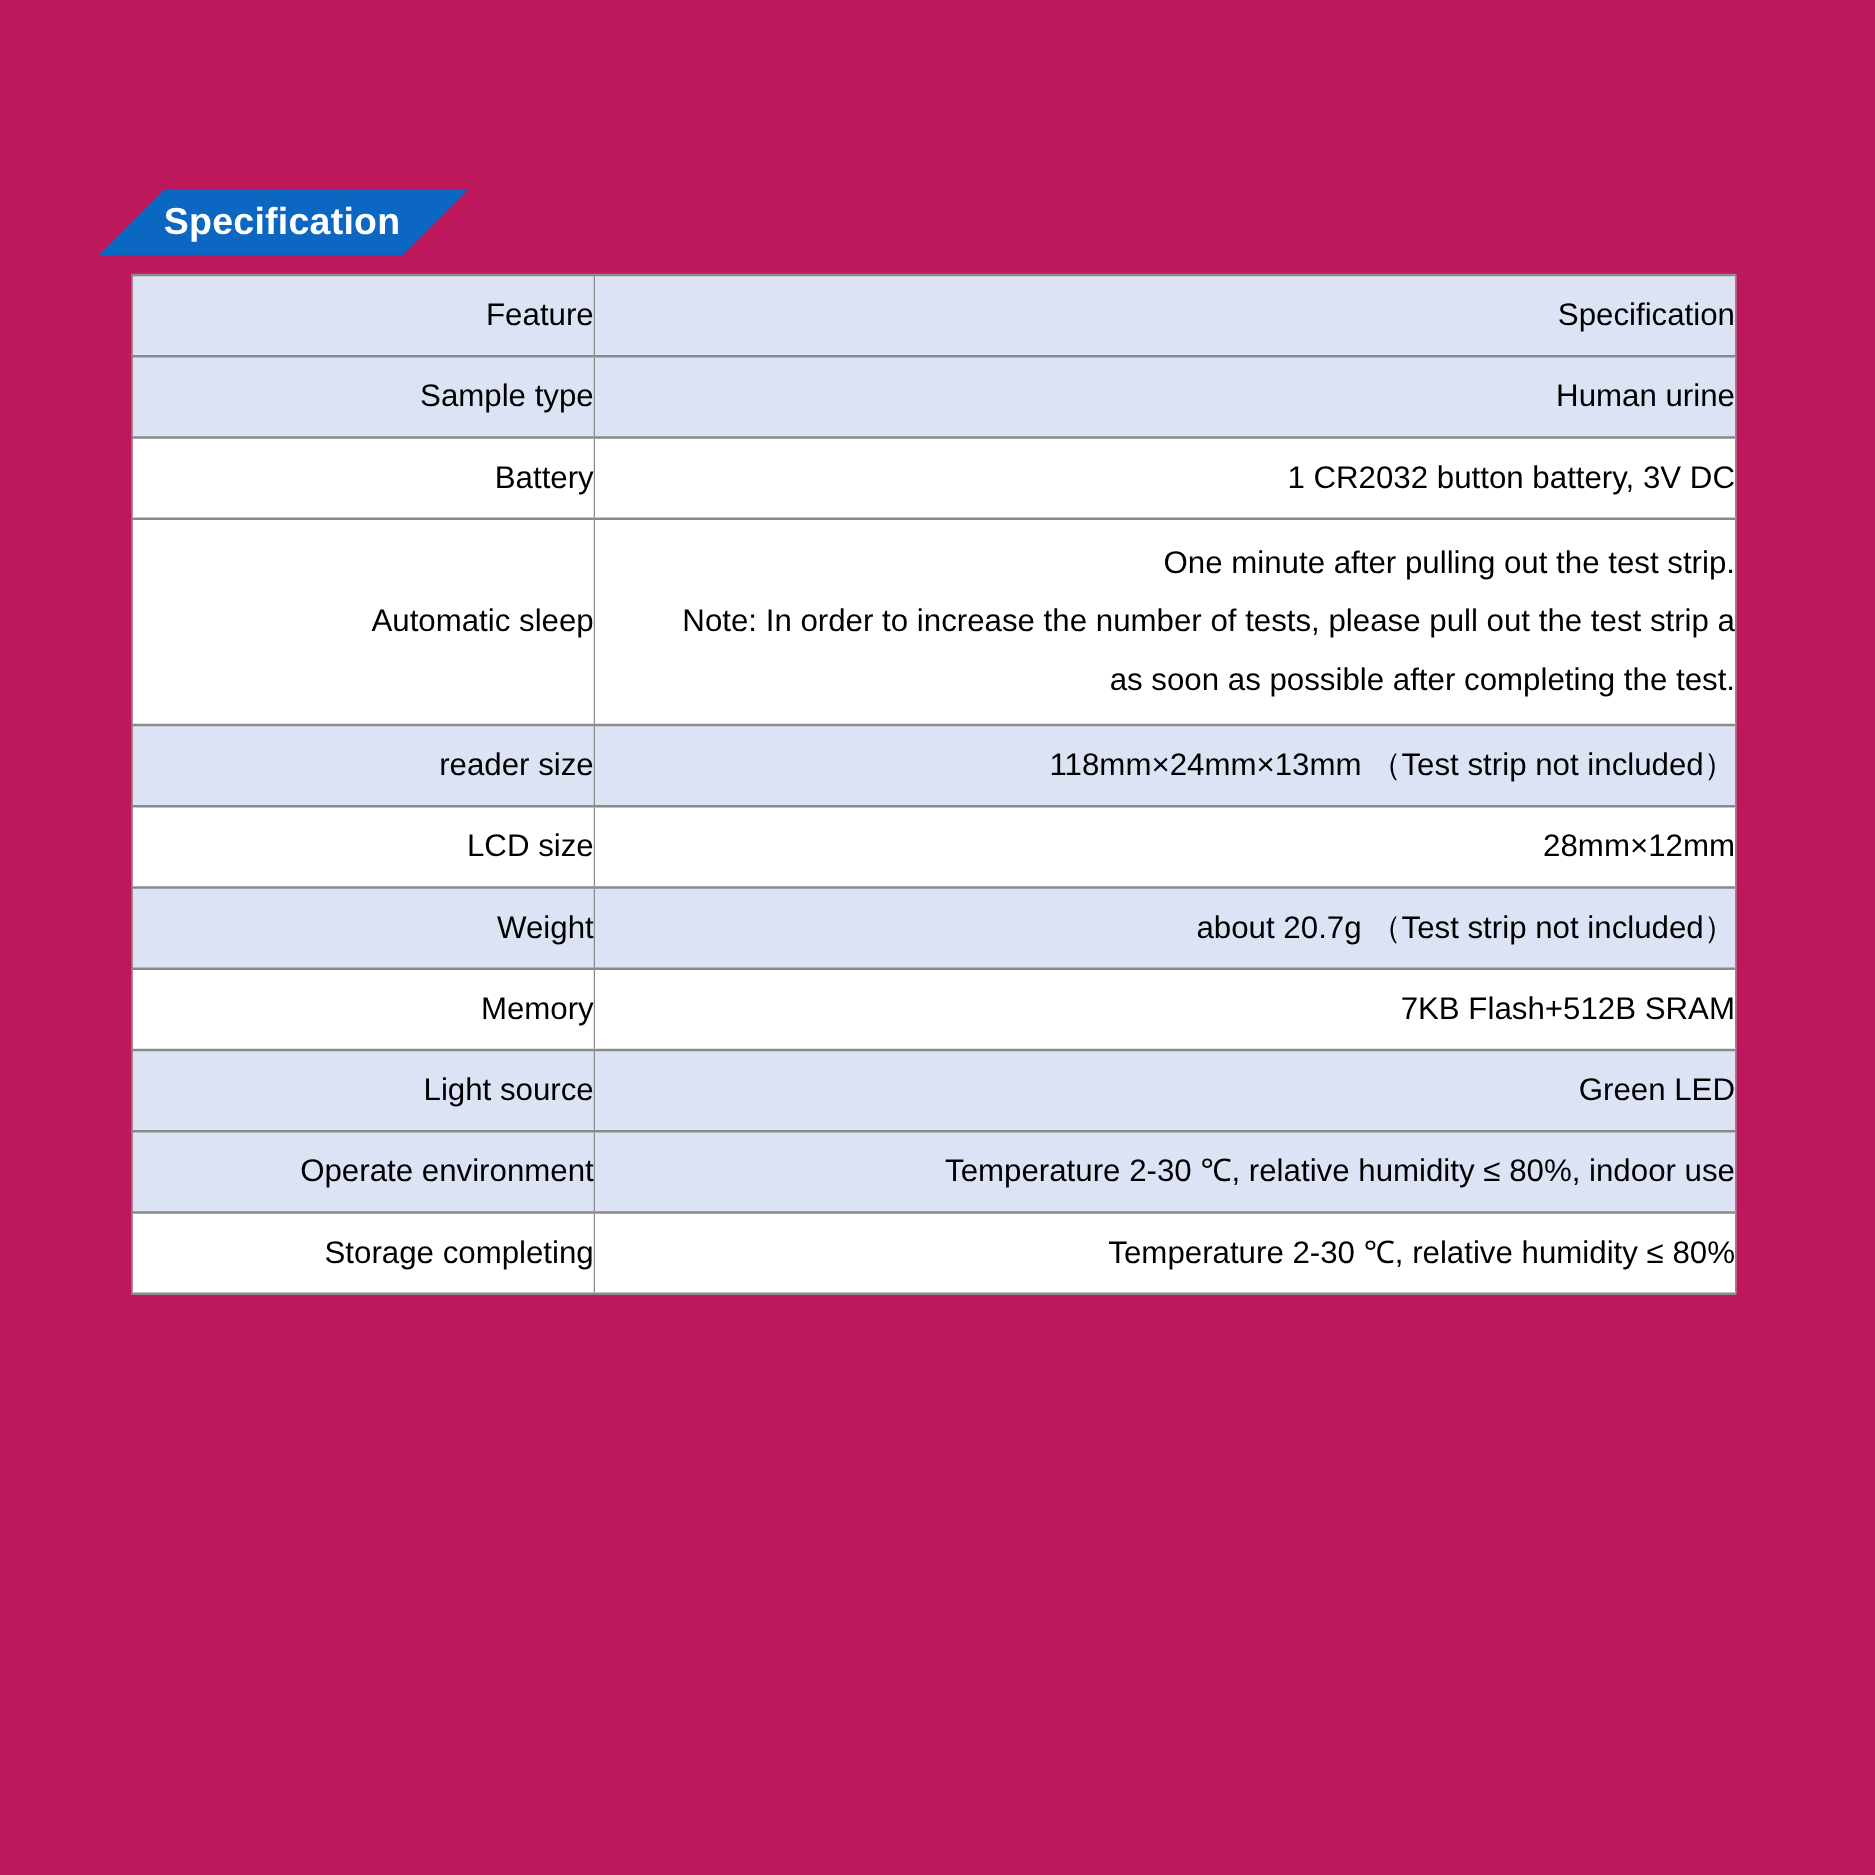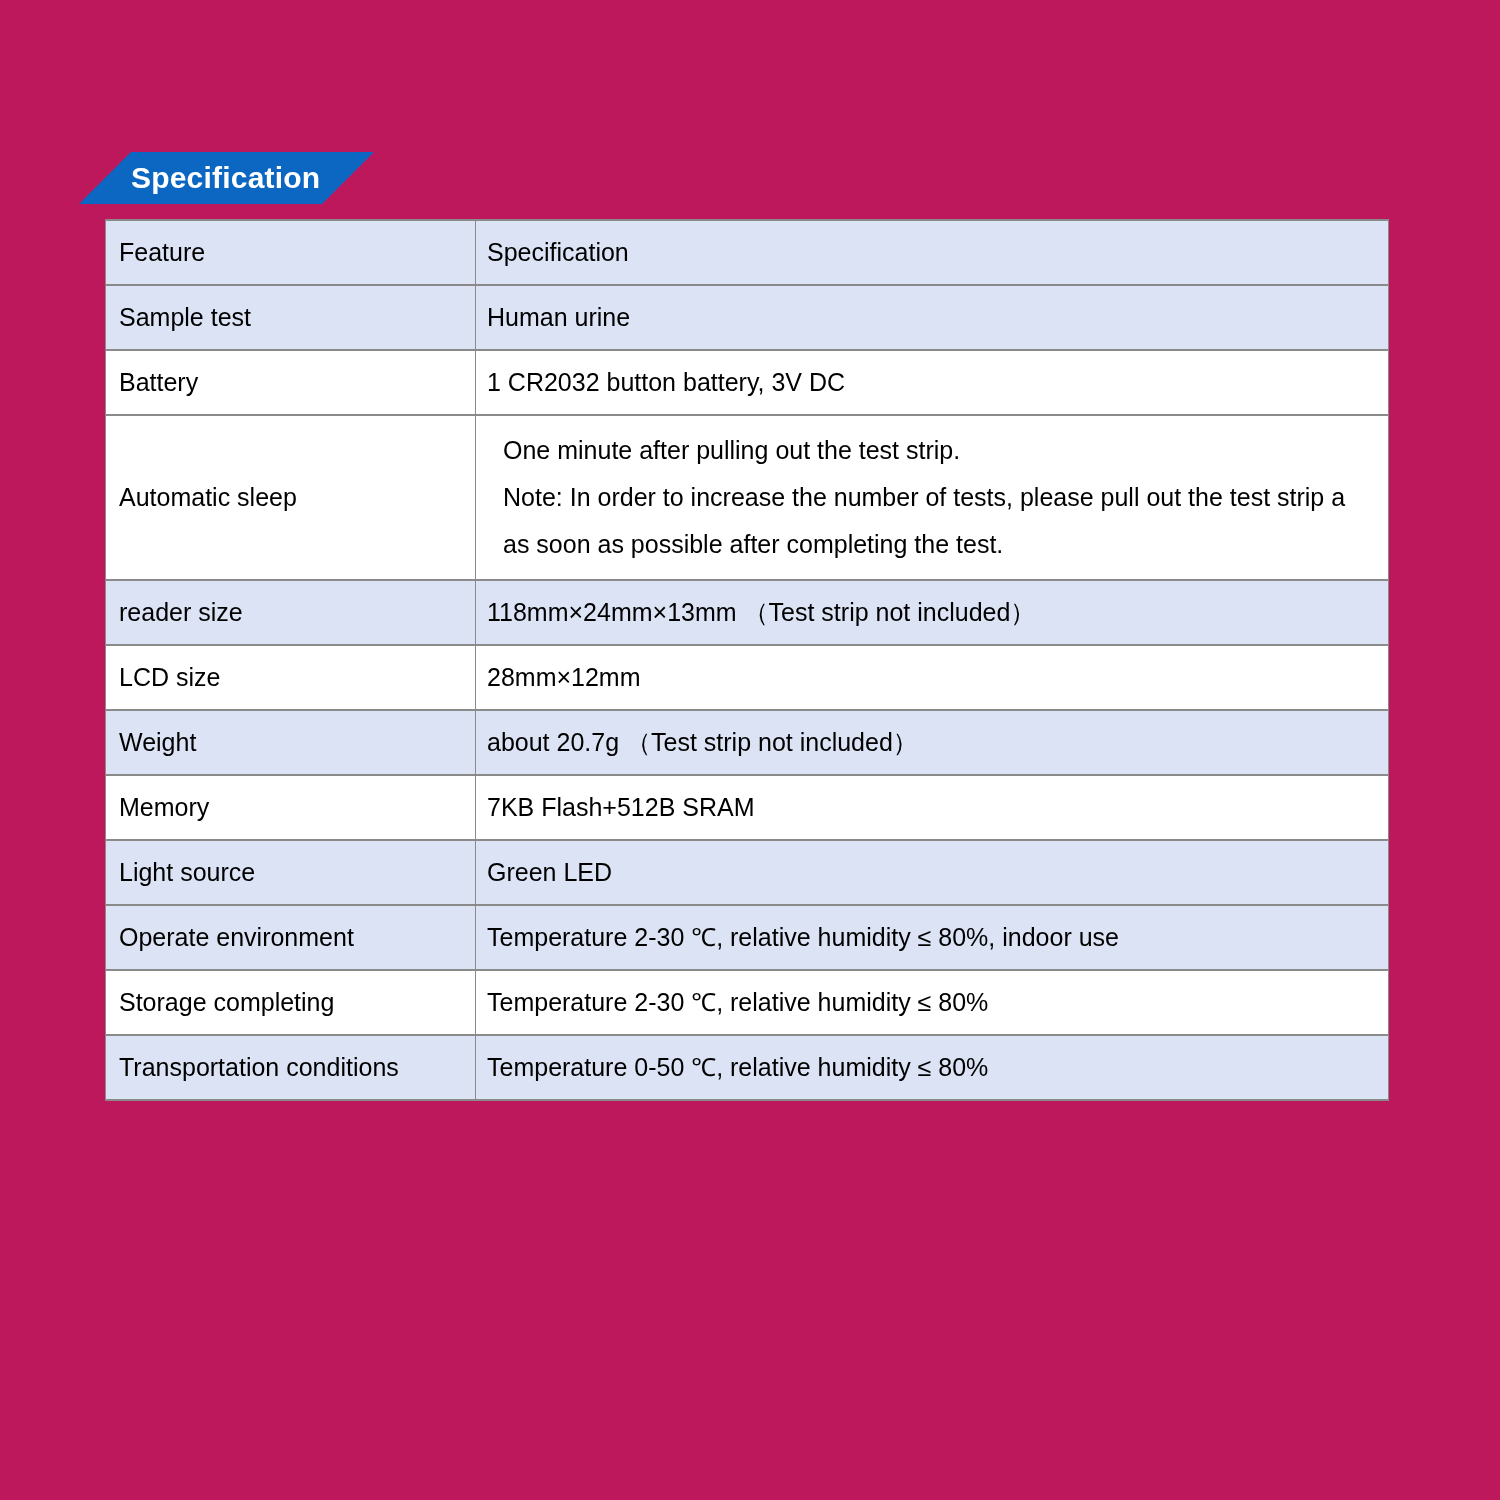--- a/index.html
+++ b/index.html
@@ -60,20 +60,21 @@
   }
 
   
   .spec-table {
     position: absolute;
     left: 105px;
     top: 219px;
     width: 1283px;
     border-collapse: collapse;
     table-layout: fixed;
+    text-align: right;
   }
   .spec-table col.c-feature { width: 370px; }
   .spec-table col.c-spec    { width: 913px; }
 
   .spec-table tr {
     background: #ffffff;
   }
   .spec-table tr.shaded {
     background: #dbe3f5;
   }
@@ -136,21 +137,21 @@
       <col class="c-spec">
     </colgroup>
     <thead>
       <tr class="shaded">
         <td class="cell-feature">Feature</td>
         <td class="cell-spec">Specification</td>
       </tr>
     </thead>
     <tbody id="table-body">
         <tr class="shaded">
-          <td class="cell-feature">Sample test</td>
+          <td class="cell-feature">Sample type</td>
           <td class="cell-spec">Human urine</td>
         </tr>
         <tr>
           <td class="cell-feature">Battery</td>
           <td class="cell-spec">1 CR2032 button battery, 3V DC</td>
         </tr>
         <tr class="tall">
           <td class="cell-feature">Automatic sleep</td>
           <td class="cell-spec">
             <div class="multiline-p">One minute after pulling out the test strip.</div>
@@ -179,20 +180,16 @@
           <td class="cell-spec">Green LED</td>
         </tr>
         <tr class="shaded">
           <td class="cell-feature">Operate environment</td>
           <td class="cell-spec">Temperature 2-30 ℃, relative humidity ≤ 80%, indoor use</td>
         </tr>
         <tr>
           <td class="cell-feature">Storage completing</td>
           <td class="cell-spec">Temperature 2-30 ℃, relative humidity ≤ 80%</td>
         </tr>
-        <tr class="shaded">
-          <td class="cell-feature">Transportation conditions</td>
-          <td class="cell-spec">Temperature 0-50 ℃, relative humidity ≤ 80%</td>
-        </tr>
       </tbody>
   </table>
 
 </div>
 
 </body></html>

